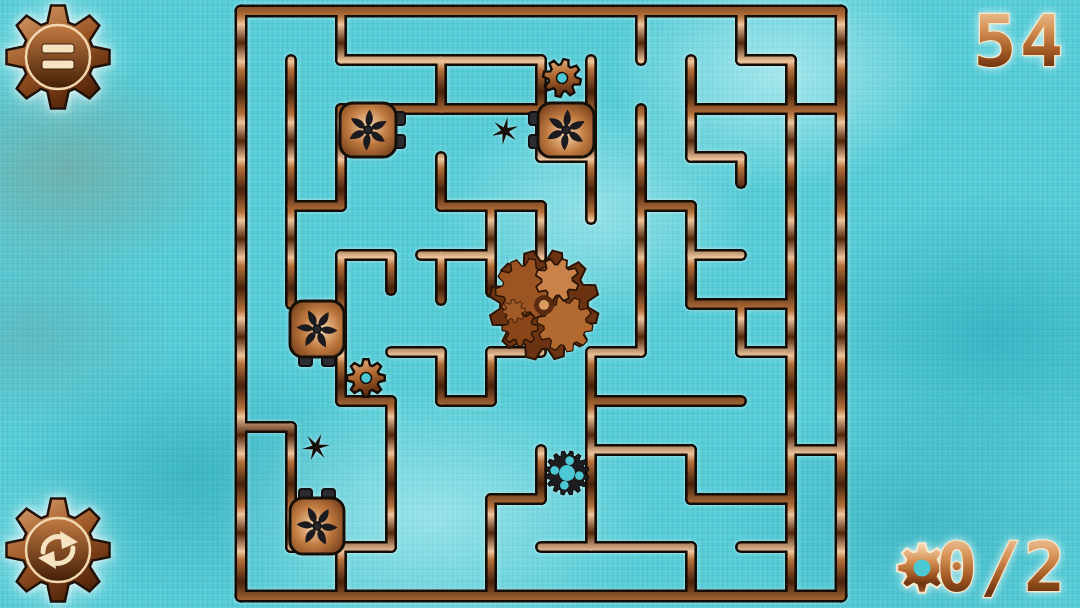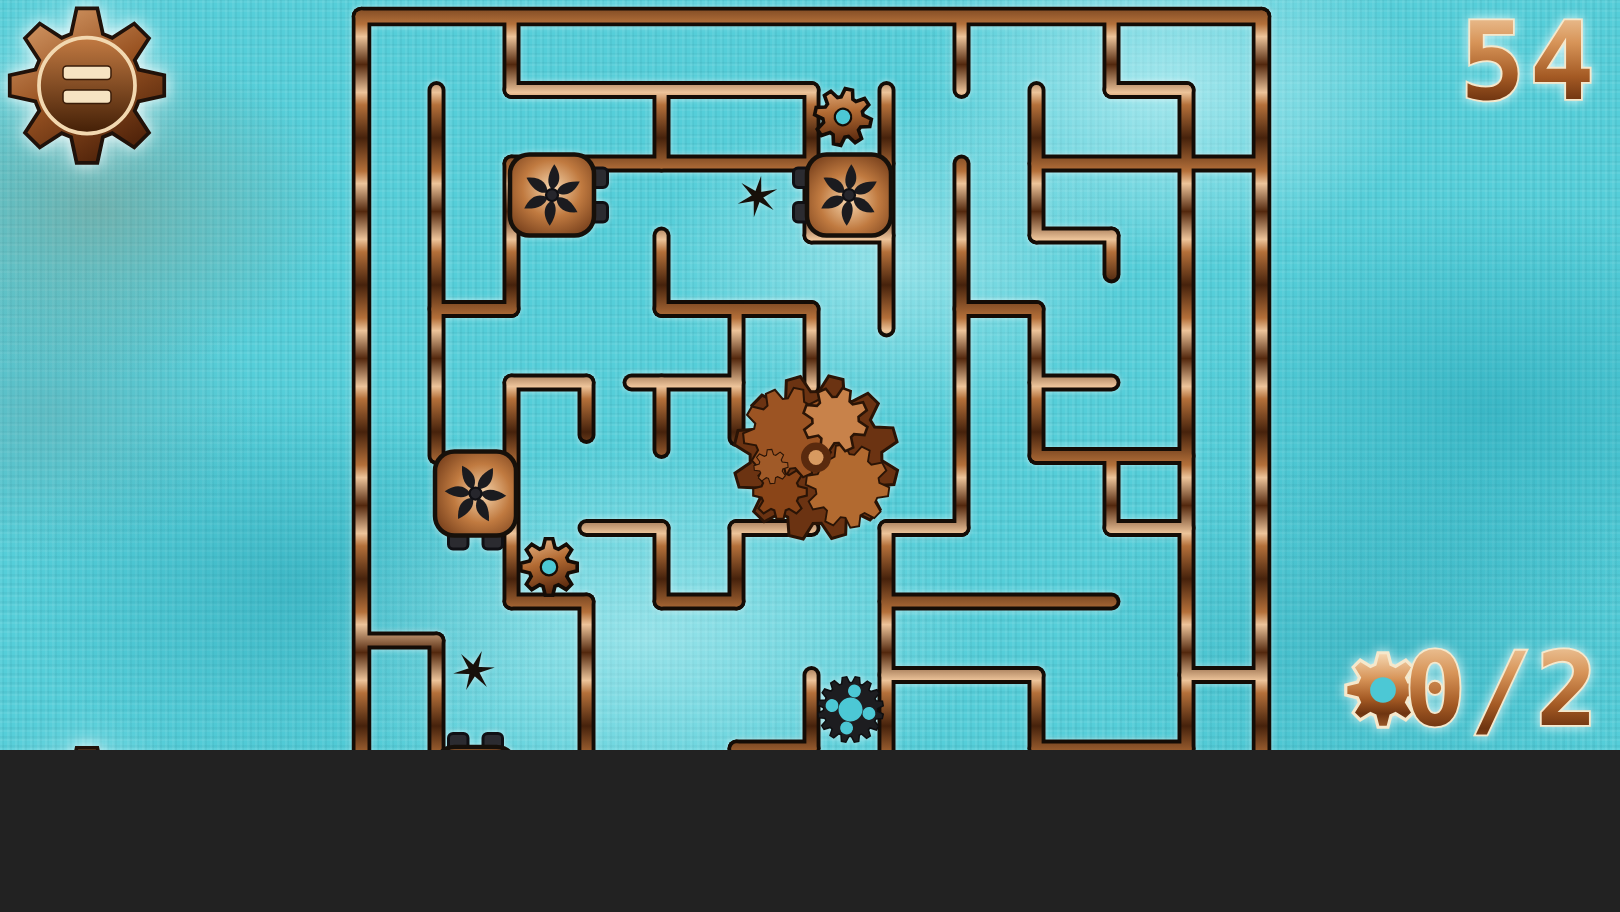--- a/index.html
+++ b/index.html
@@ -1,17 +1,17 @@
 <!DOCTYPE html>
 <html><head>
 <meta charset="utf-8">
 <style>
   html,body{margin:0;padding:0;background:#222;}
   .stage{
-    position:relative;width:1080px;height:500px;overflow:hidden;
+    position:relative;width:1080px;height:608px;overflow:hidden;
     font-family:"DejaVu Sans","Liberation Sans",sans-serif;
     background-color:#55ced9;
     background-image:
       radial-gradient(230px 160px at 6% 28%, rgba(148,134,110,.38), transparent 70%),
       radial-gradient(200px 140px at 3% 55%, rgba(110,150,150,.32), transparent 70%),
       radial-gradient(260px 180px at 72% 12%, rgba(228,251,253,.55), transparent 65%),
       radial-gradient(300px 220px at 92% 55%, rgba(16,148,168,.40), transparent 65%),
       radial-gradient(340px 200px at 40% 85%, rgba(230,252,253,.45), transparent 65%),
       radial-gradient(280px 200px at 18% 78%, rgba(18,142,162,.35), transparent 65%),
       radial-gradient(240px 170px at 55% 35%, rgba(232,252,253,.42), transparent 65%),

